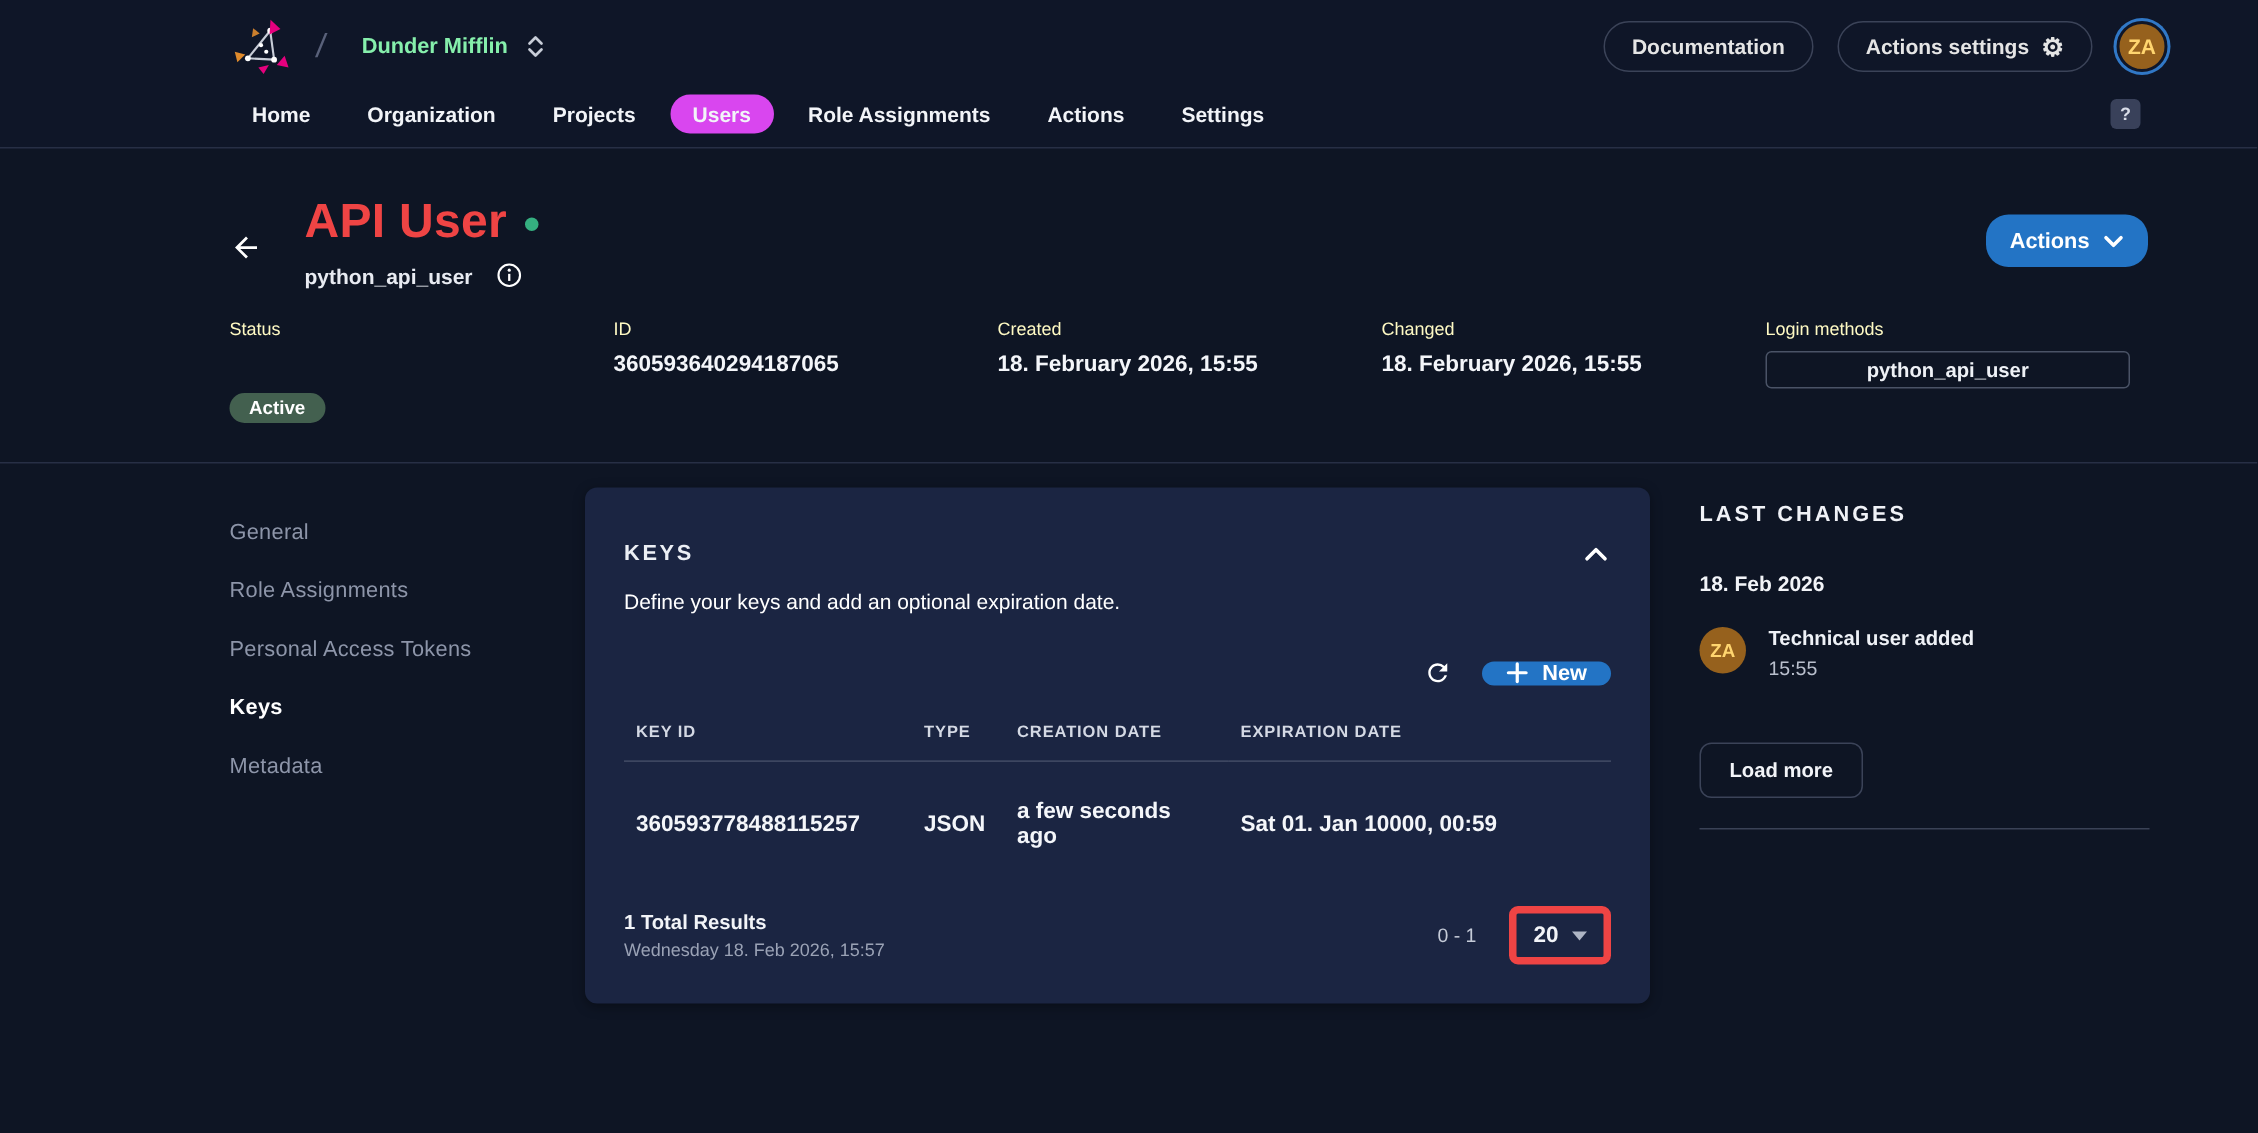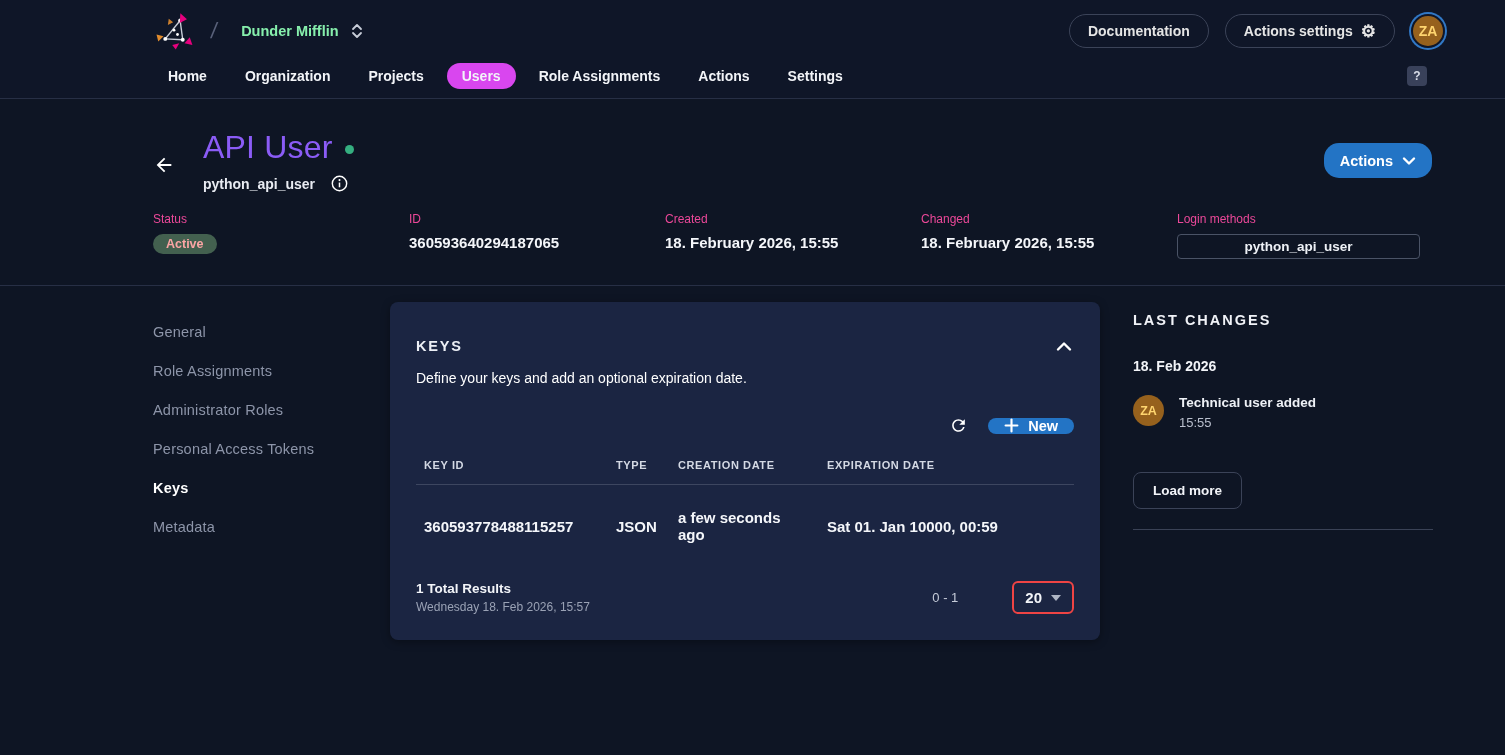--- a/index.html
+++ b/index.html
@@ -50,38 +50,38 @@
   .help-badge {
     width:20px; height:20px; border-radius:4px; background:#39415a; color:#d9dde8;
     font-size:12px; font-weight:700; display:flex; align-items:center; justify-content:center;
     cursor:pointer;
   }
   
   .page-head { display:flex; align-items:center; padding:30px 73px 0 153px; }
   .back-btn { background:none; border:none; cursor:pointer; width:24px; height:24px; margin-right:26px; margin-top:8px; }
   .title-wrap { display:flex; flex-direction:column; }
   .title-line { display:flex; align-items:center; gap:12px; }
-  .page-title { font-size:32px; font-weight:400; letter-spacing:.2px; color:#8b5cf6; }
+  .page-title { font-size:32px; font-weight:700; letter-spacing:.2px; color:#ef4444; }
   .state-dot { width:9px; height:9px; border-radius:50%; background:#35af80; margin-top:4px; }
   .subtitle-line { display:flex; align-items:center; gap:16px; margin-top:9px; }
   .page-subtitle { font-size:14px; font-weight:700; color:#e8ebf2; }
   .head-spacer { flex:1; }
   .primary-btn {
     background:#2374c5; color:#fff; border:none; border-radius:15px; cursor:pointer;
     height:35px; padding:0 16px; font-family:inherit; font-size:14.5px; font-weight:700;
     display:flex; align-items:center; gap:9px;
   }
   
   .meta-section { border-bottom:1px solid #272f45; padding:20px 72px 26px 153px; }
   .meta-grid { display:grid; grid-template-columns:repeat(5,1fr); }
-  .meta-label { font-size:12px; color:#ec4899; margin-bottom:8px; }
+  .meta-label { font-size:12px; color:#fef9c3; margin-bottom:8px; }
   .meta-value { font-size:15px; font-weight:700; color:#f4f6fa; }
   .badge-active {
-    display:inline-block; background:#43604f; color:#fca5a5; font-size:12.5px; font-weight:600;
-    padding:3px 13px; border-radius:11px;
+    display:inline-block; background:#43604f; color:#ffffff; font-size:12.5px; font-weight:600;
+    padding:3px 13px; border-radius:11px;margin-top:28px;
   }
   .login-box {
     border:1px solid #4a5366; border-radius:4px; padding:4px 10px;
     font-size:13.5px; font-weight:600; color:#eef1f6; text-align:center; width:243px;
   }
   
   .content { display:flex; align-items:flex-start; padding:16px 72px 0 153px; }
   .side-nav { width:237px; display:flex; flex-direction:column; padding-top:10px; }
   .side-link {
     background:none; border:none; text-align:left; cursor:pointer; font-family:inherit;
@@ -103,23 +103,23 @@
     padding:14px 8px 13px 8px; border-bottom:1px solid #3d4660;
   }
   .keys-table td { font-size:15px; font-weight:700; color:#f4f6fa; padding:24px 8px 22px 8px; }
   .col-keyid { width:192px; } .col-type { width:62px; } .col-created { width:149px; }
   .card-footer { display:flex; align-items:center; margin-top:16px; }
   .total-results { font-size:13.5px; font-weight:700; }
   .footer-date { font-size:12px; color:#9aa2b5; margin-top:4px; }
   .footer-spacer { flex:1; }
   .range-label { font-size:13px; color:#c5cbd8; margin-right:22px; }
   .pagesize {
-    border:2px solid #ef4444; border-radius:6px; background:none; cursor:pointer;
+    border:5px solid #ef4444; border-radius:6px; background:none; cursor:pointer;
     display:flex; align-items:center; gap:9px; padding:6px 11px; color:#f2f4f8;
-    font-family:inherit; font-size:15px; font-weight:700;margin-left:32px;
+    font-family:inherit; font-size:15px; font-weight:700;
   }
   .caret-down { width:0; height:0; border-left:5px solid transparent; border-right:5px solid transparent; border-top:6px solid #aeb5c4; }
   
   .changes { flex:1; margin-left:33px; padding-top:10px; }
   .changes-title { font-size:14.5px; font-weight:700; letter-spacing:2px; color:#f0f2f7; }
   .changes-date { font-size:14px; font-weight:700; margin-top:30px; }
   .event-row { display:flex; gap:15px; margin-top:21px; align-items:flex-start; }
   .avatar-sm {
     width:31px; height:31px; border-radius:50%; background:#96611d; color:#ffd56f;
     font-weight:700; font-size:12.5px; display:flex; align-items:center; justify-content:center; flex-shrink:0;
@@ -243,21 +243,20 @@
         <div class="meta-label">Login methods</div>
         <div class="login-box">python_api_user</div>
       </div>
     </div>
   </section>
 
   <div class="content">
     <aside class="side-nav">
       <button class="side-link">General</button>
       <button class="side-link">Role Assignments</button>
-      <button class="side-link">Administrator Roles</button>
       <button class="side-link">Personal Access Tokens</button>
       <button class="side-link active">Keys</button>
       <button class="side-link">Metadata</button>
     </aside>
 
     <section class="card">
       <div class="card-head">
         <h2 class="card-title">KEYS</h2>
         <button class="icon-btn">
           <svg width="16" height="11" viewBox="0 0 16 11" fill="none" stroke="#fff" stroke-width="2.4" stroke-linecap="round" stroke-linejoin="round">

